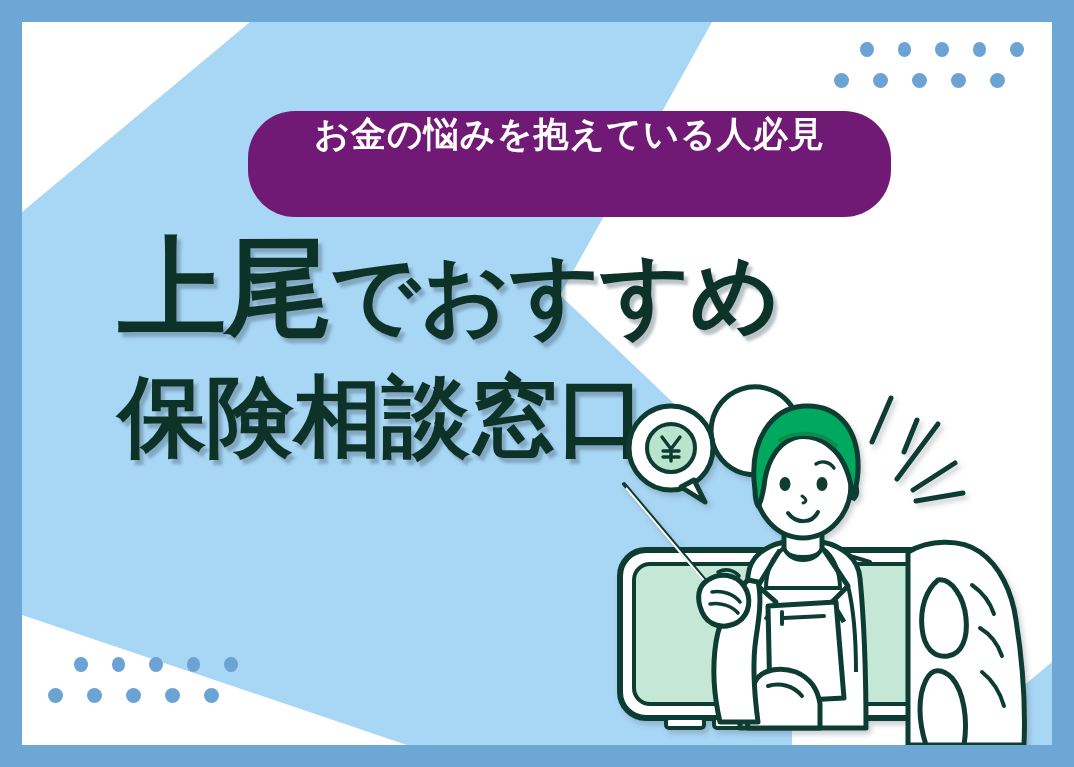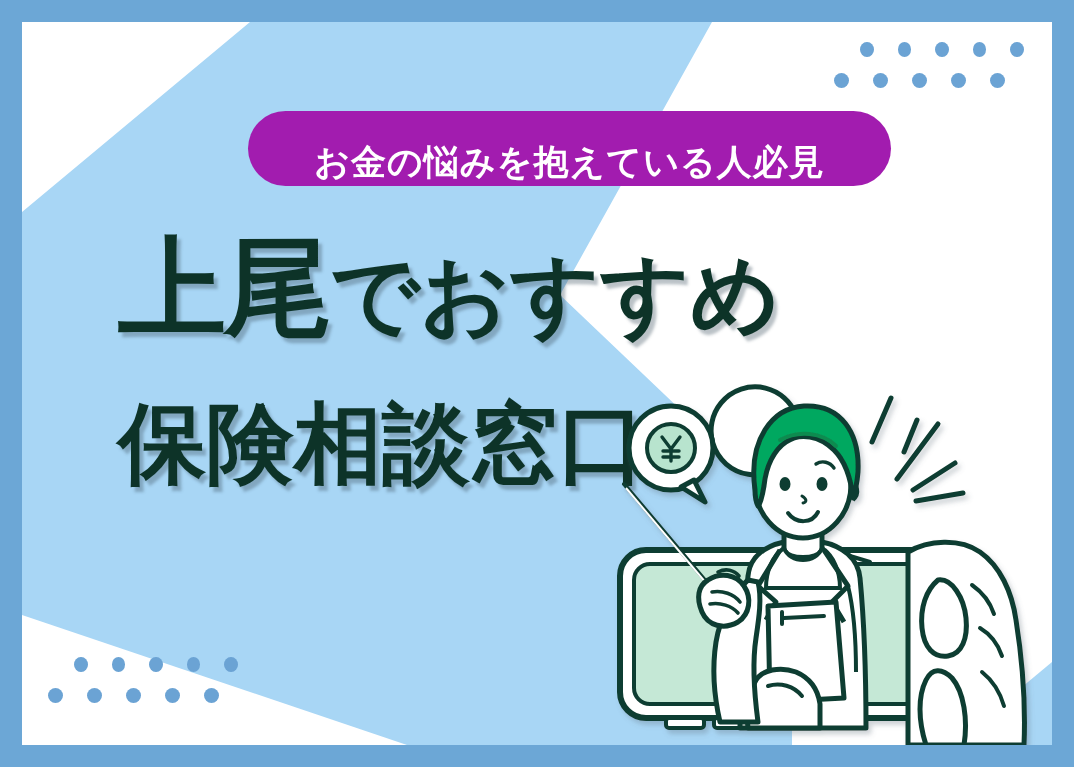--- a/index.html
+++ b/index.html
@@ -63,25 +63,25 @@
     left: 26px;
     bottom: 26px;
   }
 
   
   #badge {
     position: absolute;
     left: 226px;
     top: 89px;
     width: 643px;
-    height: 75px;
-    background: #a21caf;
+    height: 106px;
+    background: #701a75;
     border-radius: 47px;
     display: flex;
-    align-items: flex-end;
+    align-items: flex-start;
     justify-content: center;
   }
   #badge-text {
     color: #ffffff;
     font-size: 35px;
     font-weight: bold;
     letter-spacing: 1px;
     white-space: nowrap;
   }
 
@@ -92,21 +92,21 @@
     top: 212px;
     width: 720px;
   }
   .hl-line {
     color: #0d3328;
     font-weight: bold;
     line-height: 1.0;
     white-space: nowrap;
     text-shadow: 4px 5px 3px rgba(60, 80, 95, 0.35);
   }
-  #hl-line-1 { margin-bottom: 58px; }
+  #hl-line-1 { margin-bottom: 31px; }
   #hl-line-2 { margin-bottom: 60px; }
   .hl-city {
     font-size: 108px;
     letter-spacing: -2px;
   }
   .hl-rest {
     font-size: 88px;
     letter-spacing: 0px;
   }
   .hl-main {

